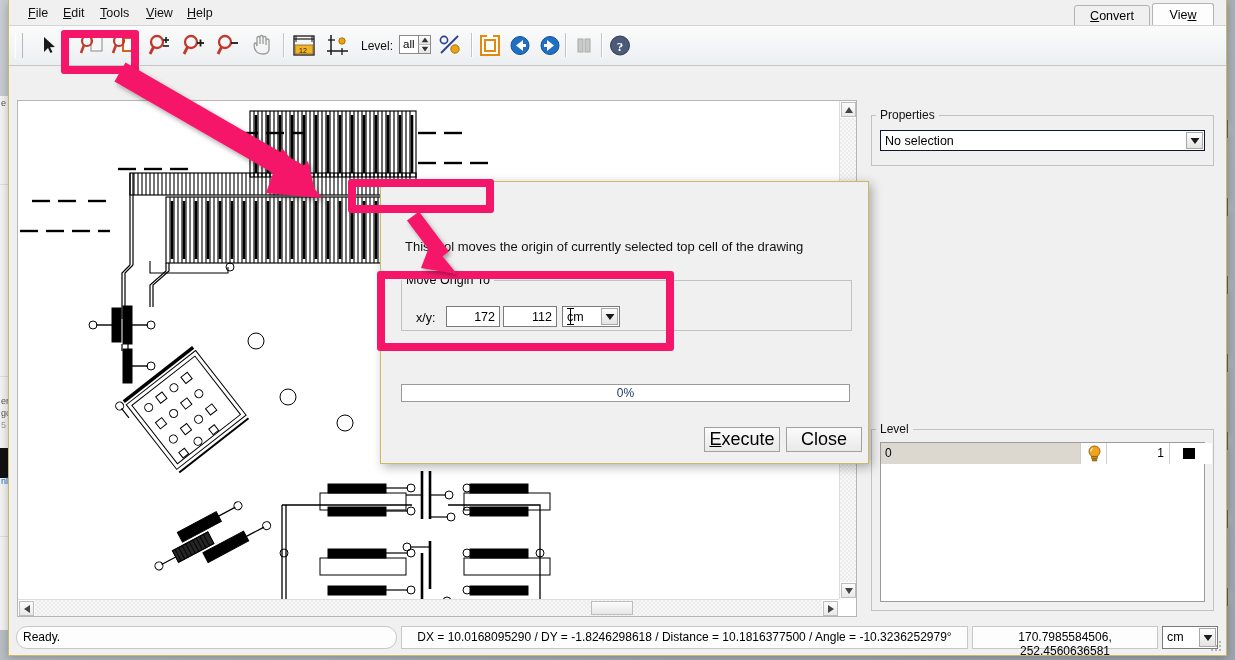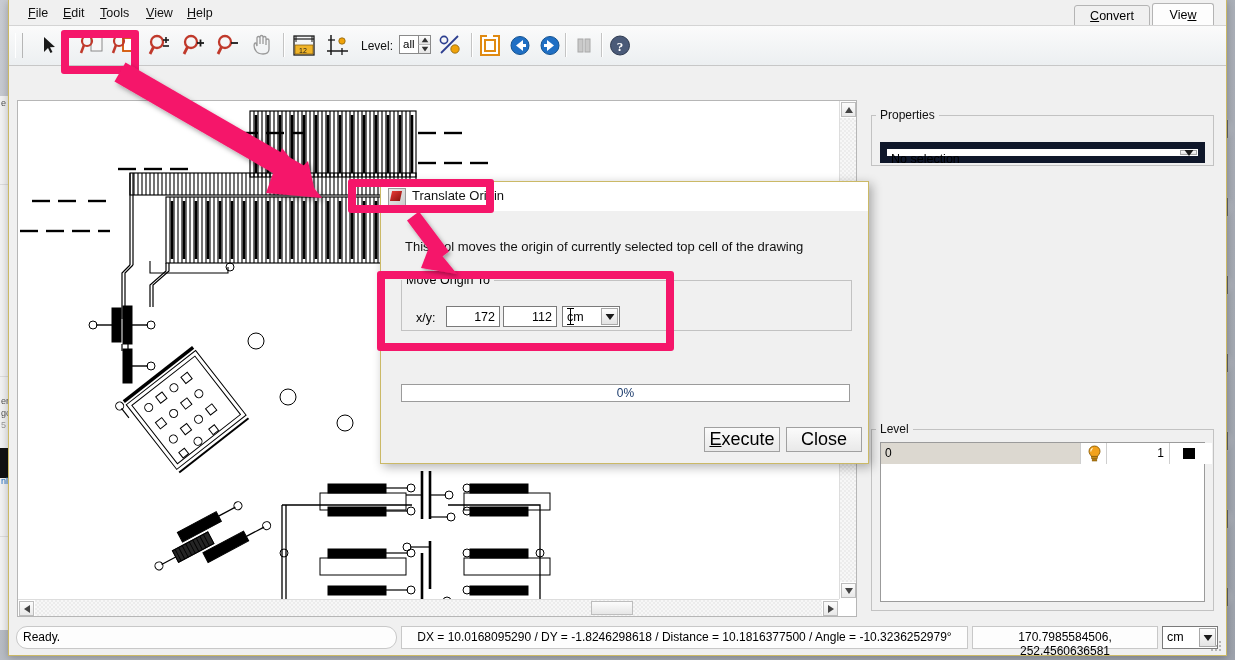--- a/index.html
+++ b/index.html
@@ -90,21 +90,21 @@
   #hthumb{position:absolute;left:573px;top:1px;width:42px;height:14px;background:linear-gradient(#fcfcfc,#e6e6e6);border:1px solid #bdbdbd;box-sizing:border-box;}
   .sbtnh{position:absolute;top:1px;width:15px;height:15px;background:linear-gradient(#fcfcfc,#e9e9e9);border:1px solid #bdbdbd;box-sizing:border-box;}
   #hleft{left:1px;} #hright{right:1px;}
   .arrow{position:absolute;left:50%;top:50%;transform:translate(-50%,-50%);}
 
   
   #dock{position:absolute;left:856px;top:4px;width:355px;bottom:2px;}
   fieldset.grp{position:absolute;margin:0;border:1px solid #c2c2c2;padding:0;background:transparent;}
   fieldset.grp legend{font-size:12px;padding:0 4px;margin-left:4px;color:#111;}
   #grp-props{left:6px;top:8px;right:6px;height:56px;}
-  #props-combo{position:absolute;left:8px;top:20px;right:8px;height:21px;background:#fff;border:7px solid #0f172a;box-sizing:border-box;}
+  #props-combo{position:absolute;left:8px;top:8px;right:8px;height:21px;background:#fff;border:1px solid #0f172a;box-sizing:border-box;}
   #props-combo .val{position:absolute;left:4px;top:3px;font-size:12.5px;}
   .cbtn{position:absolute;right:1px;top:1px;width:17px;bottom:1px;background:linear-gradient(#fdfdfd,#e3e3e3);border:1px solid #a8a8a8;box-sizing:border-box;}
   #grp-layers{left:6px;top:322px;right:6px;bottom:8px;}
   #layers-list{position:absolute;left:8px;top:6px;right:8px;bottom:8px;background:#fff;border:1px solid #9b9b9b;box-sizing:border-box;}
   #layer-row{position:absolute;left:0;right:0;top:0;height:21px;}
   #layer-name{position:absolute;left:0;top:0;width:199px;height:21px;background:#dcd8d0;box-sizing:border-box;}
   #layer-name span{position:absolute;left:4px;top:3px;font-size:12px;}
   #layer-vis{position:absolute;left:199px;top:0;width:27px;height:21px;border-left:1px solid #cfcfcf;border-right:1px solid #cfcfcf;box-sizing:border-box;background:#fff;}
   #layer-count{position:absolute;left:227px;top:0;width:62px;height:21px;background:#fff;border-right:1px solid #cfcfcf;box-sizing:border-box;}
   #layer-count span{position:absolute;right:5px;top:3px;font-size:12px;}
@@ -838,24 +838,20 @@
       <i style="left:10px;top:2px"></i>
         <i style="left:6px;top:6px"></i>
         <i style="left:10px;top:6px"></i>
       <i style="left:2px;top:10px"></i>
         <i style="left:6px;top:10px"></i>
         <i style="left:10px;top:10px"></i>
     </div>
   </div>
 
   <div id="dialog">
-    <div id="dlg-title">
-      <div id="dlg-icon"></div>
-      <div id="dlg-title-text">Translate Origin</div>
-    </div>
     <div id="dlg-desc">This tool moves the origin of currently selected top cell of the drawing</div>
 
     <fieldset id="grp-move">
       <legend>Move Origin To</legend>
       <div id="xy-label">x/y:</div>
       <div class="numfield" id="fld-x">
         <span>172</span>
       </div>
       <div class="numfield" id="fld-y">
         <span>112</span>

